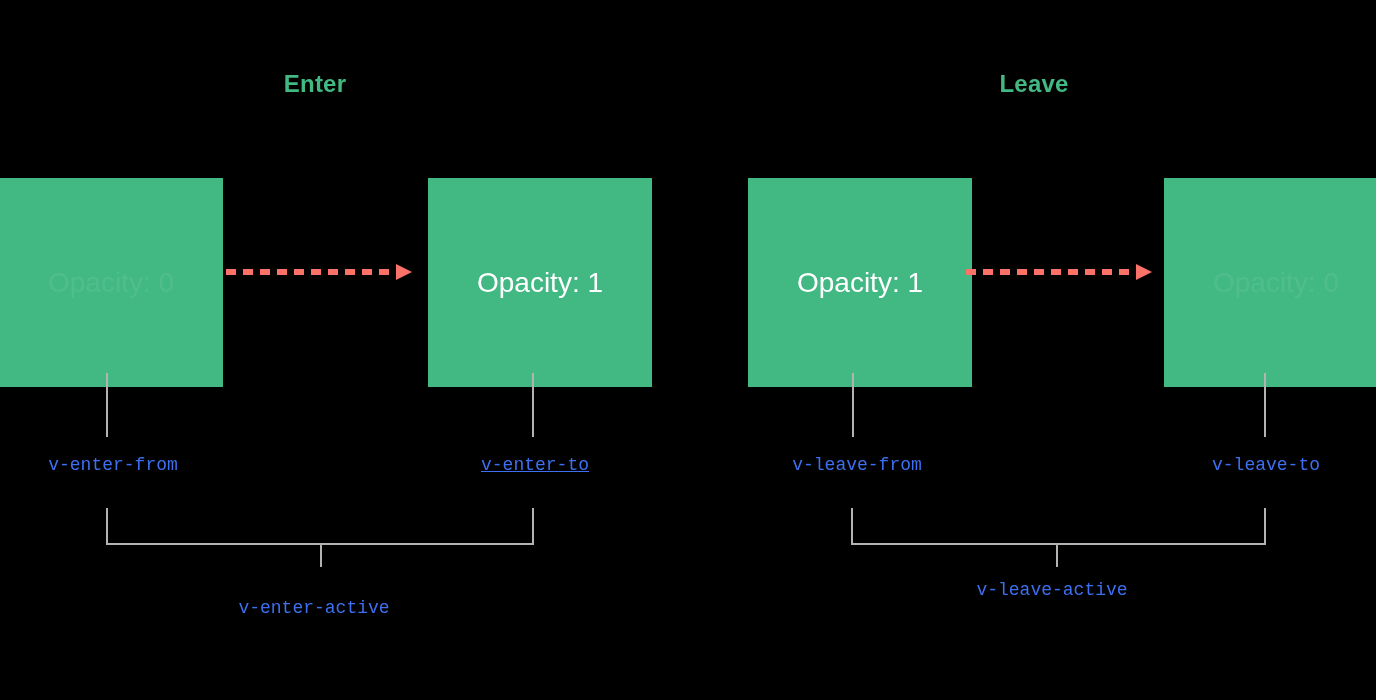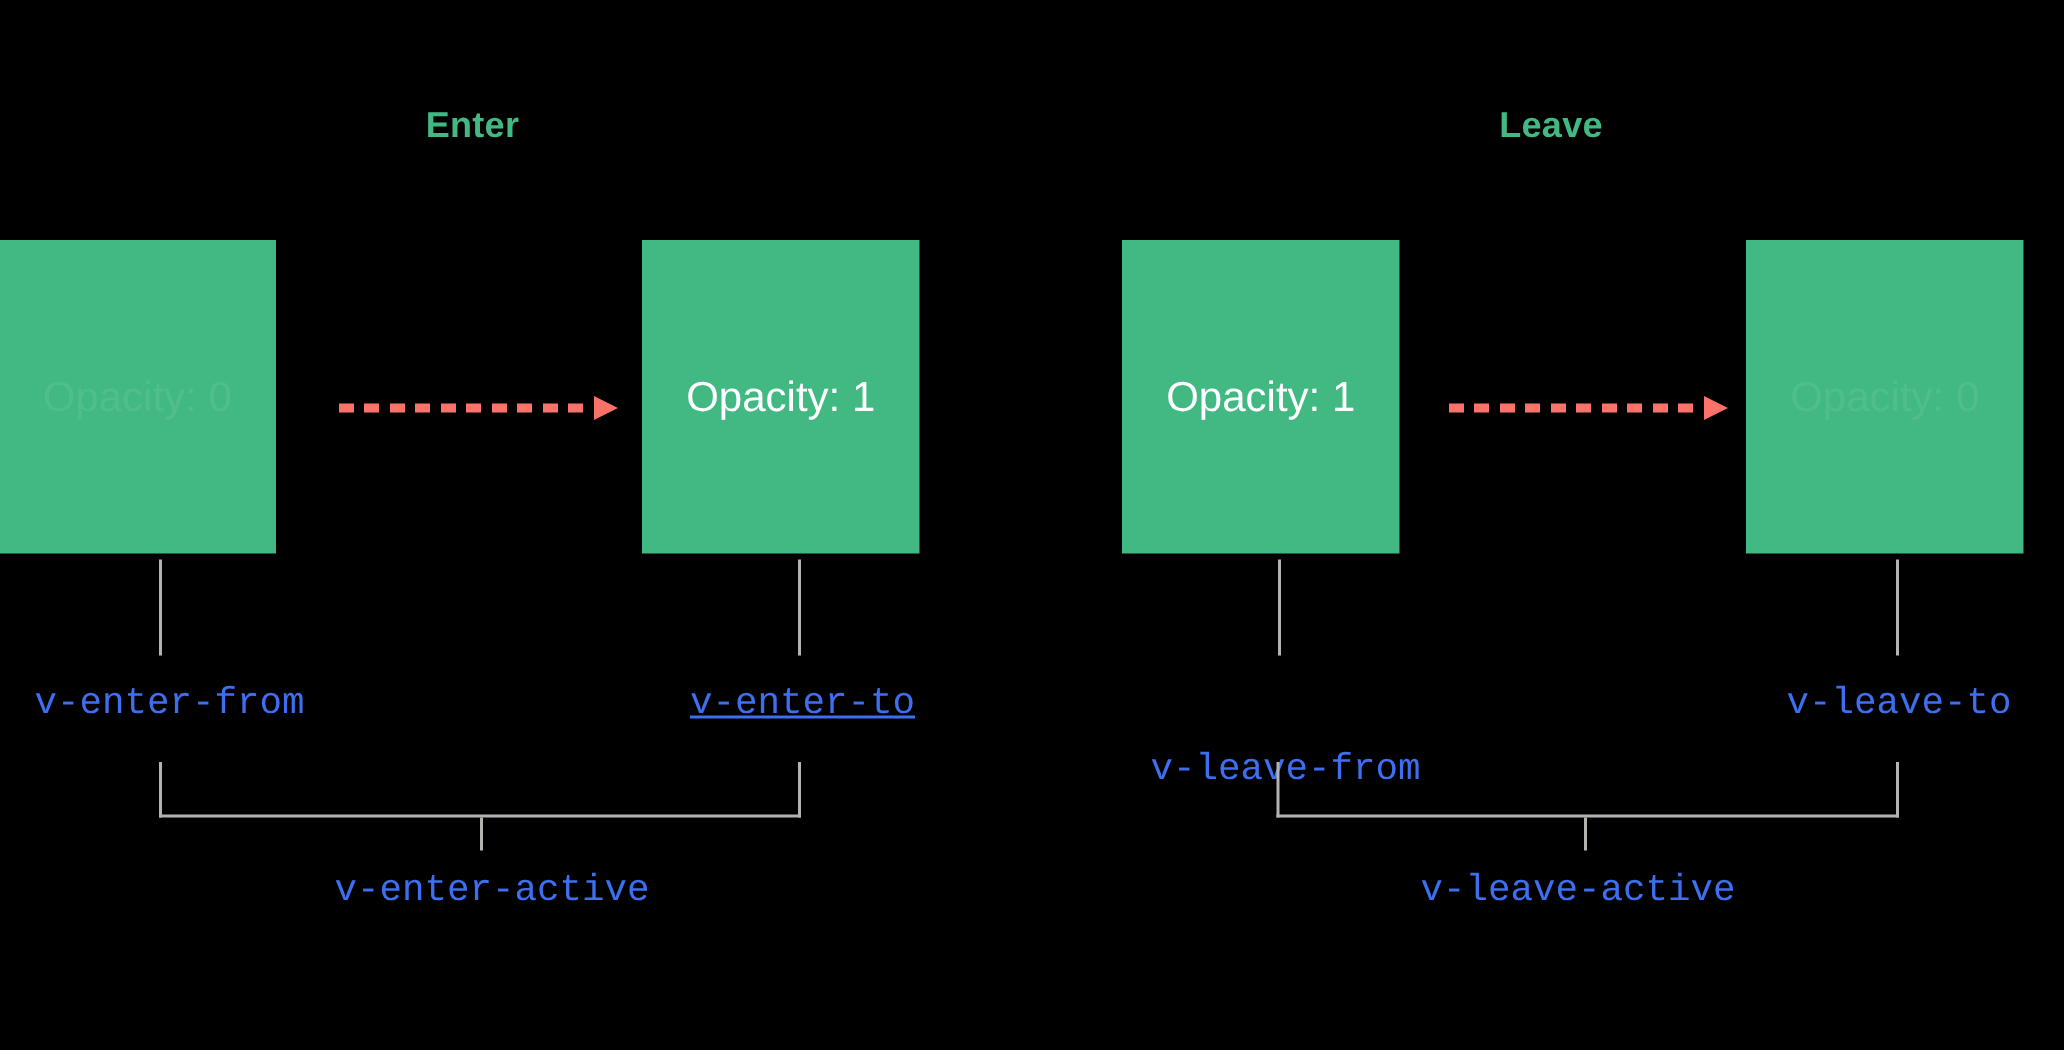--- a/index.html
+++ b/index.html
@@ -32,22 +32,22 @@
     letter-spacing: 0.2px;
     white-space: nowrap;
     transform: translateX(-50%);
   }
   #title-enter { left: 315px; top: 72px; }
   #title-leave { left: 1034px; top: 72px; }
 
   
   .state-box {
     position: absolute;
-    top: 160px;
-    width: 185px;
+    top: 178px;
+    width: 224px;
     height: 209px;
     background: #42b883;
     display: flex;
     align-items: center;
     justify-content: center;
   }
   .state-box .box-label {
     font-family: "Liberation Sans", sans-serif;
     font-size: 28px;
     line-height: 1;
@@ -103,33 +103,33 @@
   .stem-top { top: 373px; height: 64px; }
   #stem-enter-from { left: 106px; }
   #stem-enter-to   { left: 532px; }
   #stem-leave-from { left: 852px; }
   #stem-leave-to   { left: 1264px; }
 
   
   .class-label {
     position: absolute;
     font-family: "Liberation Mono", "DejaVu Sans Mono", monospace;
-    font-size: 25px;
+    font-size: 18px;
     line-height: 1;
     color: #3d6ff0;
     white-space: nowrap;
     transform: translateX(-50%);
   }
   .class-label.top { top: 456px; }
   .class-label.active { top: 581px; }
   #label-enter-from { left: 113px; }
   #label-enter-to   { left: 535px; text-decoration: underline; }
-  #label-leave-from { left: 857px; margin-top: 44px; }
+  #label-leave-from { left: 857px; }
   #label-leave-to   { left: 1266px; }
-  #label-enter-active { left: 328px; }
+  #label-enter-active { left: 314px; margin-top: 18px; }
   #label-leave-active { left: 1052px; text-align: right; }
 
   
   .bracket {
     position: absolute;
     top: 508px;
     height: 37px;
     border-left: 2px solid #b3b3b0;
     border-right: 2px solid #b3b3b0;
     border-bottom: 2px solid #b3b3b0;

